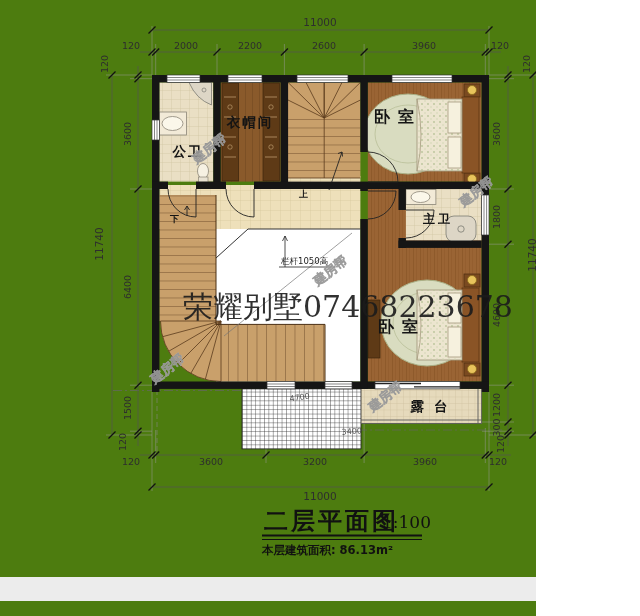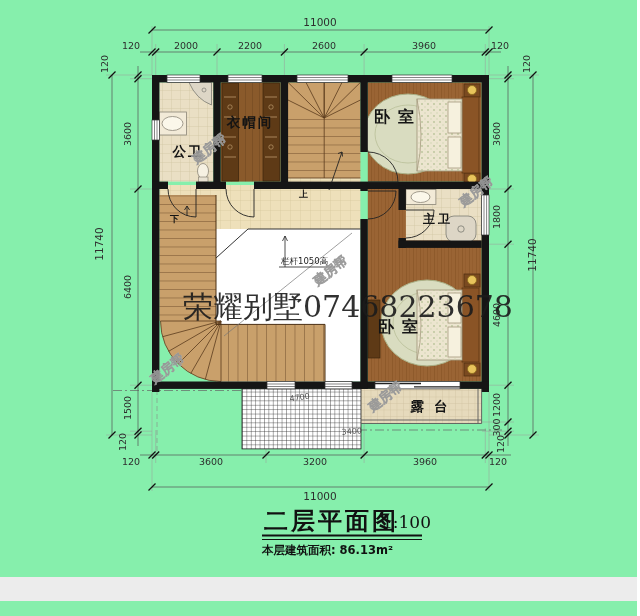--- a/index.html
+++ b/index.html
@@ -1,16 +1,16 @@
 <!DOCTYPE html>
 <html><head>
 <meta charset="utf-8">
 <style>
   html,body{margin:0;padding:0;background:#ffffff;}
-  #stage{position:relative;width:637px;height:616px;background:#86efac;overflow:hidden;
+  #stage{position:relative;width:536px;height:616px;background:#4d7c0f;overflow:hidden;
          font-family:"DejaVu Sans",sans-serif;}
   svg{position:absolute;left:0;top:0;}
   .dim{font:9.5px "DejaVu Sans",sans-serif;fill:#2e2e2e;}
   .dimt{font:10.5px "DejaVu Sans",sans-serif;fill:#2e2e2e;}
   .room{font-family:"DejaVu Sans",sans-serif;font-weight:bold;fill:#141414;}
   .room-lg{font-size:16px;letter-spacing:8px;}
   .room-md{font-size:13.5px;letter-spacing:2px;}
   .room-sm{font-size:12px;letter-spacing:3px;}
   .room-xs{font-size:9px;letter-spacing:0;}
   .ann{font:8.5px "DejaVu Sans",sans-serif;fill:#1d1d1d;}

